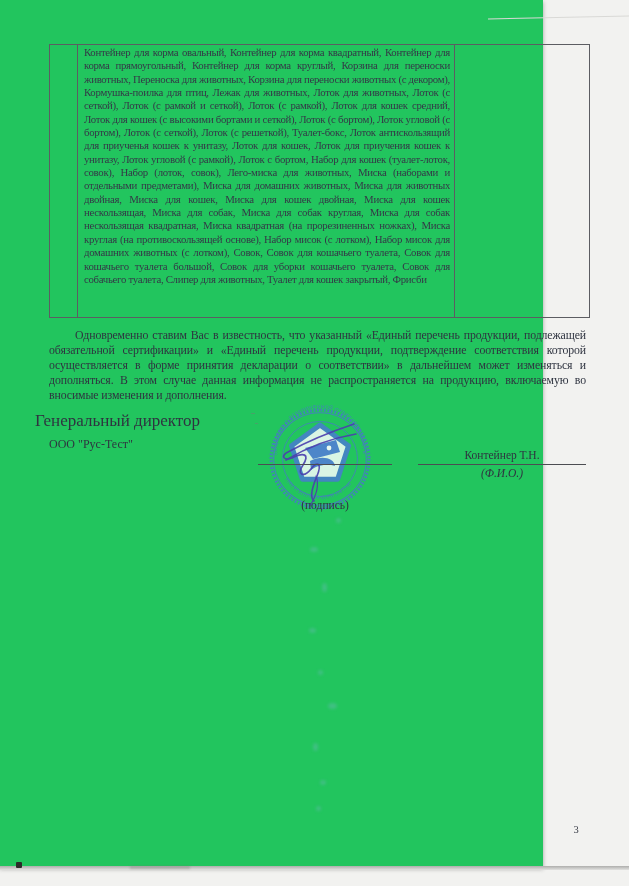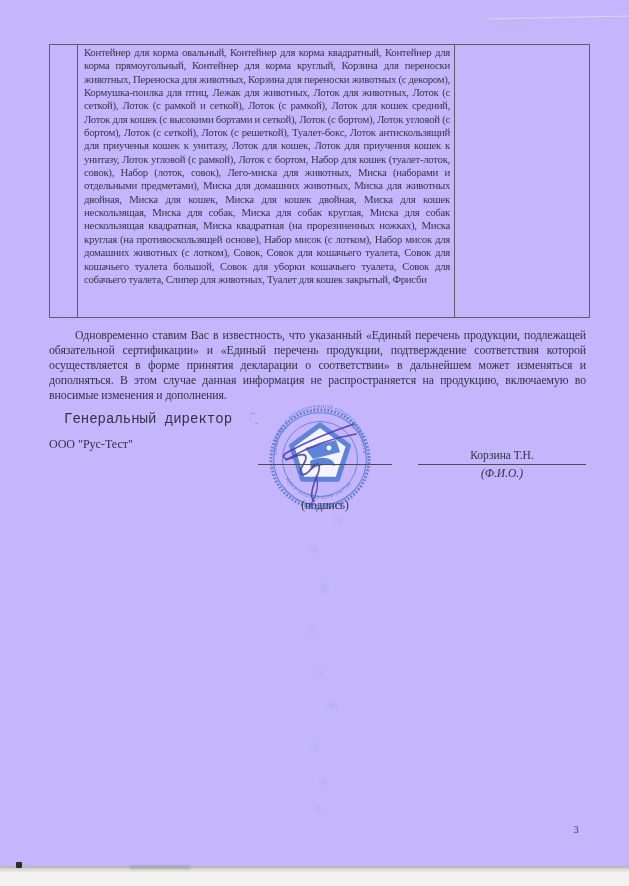--- a/index.html
+++ b/index.html
@@ -2,22 +2,22 @@
 <html><head>
 <meta charset="utf-8">
 <style>
   html,body{margin:0;padding:0;}
   body{
     width:629px;height:886px;position:relative;overflow:hidden;
     background:#f2f2f0;
     font-family:"Liberation Serif", serif;
   }
   .page{
-    position:absolute;left:0;top:0;width:629px;height:867px;
-    background:#c4b5fd;
+    position:absolute;left:0;top:0;width:543px;height:867px;
+    background:#22c55e;
     box-shadow:0 2px 4px rgba(60,60,60,.45);
   }
   .paper-edge-top{
     position:absolute;left:488px;top:17px;width:141px;height:1px;
     background:#d9d9d6;transform:rotate(-1.2deg);
   }
   .products-table{
     position:absolute;left:49px;top:44px;width:537px;height:274px;
     border-collapse:collapse;table-layout:fixed;
   }
@@ -33,22 +33,22 @@
     font-size:10.8px;line-height:13.35px;letter-spacing:-0.3px;
     color:#343947;
   }
   .notice{
     position:absolute;left:49px;top:328px;width:537px;
     text-indent:26px;text-align:justify;
     font-size:11.8px;line-height:15px;letter-spacing:-0.1px;
     color:#2f3440;margin:0;
   }
   .director-title{
-    position:absolute;left:64px;top:411px;
-    font-size:14px;color:#2f3440;font-family:Liberation Mono, monospace;
+    position:absolute;left:35px;top:411px;
+    font-size:17px;color:#2f3440;
   }
   .company-name{
     position:absolute;left:49px;top:437px;
     font-size:12px;color:#2f3440;
   }
   .sig-line{
     position:absolute;height:0;border-top:1px solid #4c4d52;
   }
   .sig-line-left{left:258px;top:464px;width:134px;}
   .sig-line-right{left:418px;top:464px;width:168px;}
@@ -140,21 +140,21 @@
         <path d="M104,26 C86,32 60,42 38,54 C30,58 34,63 42,60 C54,54 60,56 53,67 C46,77 54,80 61,71 C68,62 72,66 67,78 C61,92 60,100 64,103"></path>
         <path d="M36,62 C56,50 82,40 106,36"></path>
         <path d="M66,78 C70,88 66,98 60,108" stroke-width="1.2"></path>
       </g>
     </svg>
   </div>
 
   <div class="sig-line sig-line-left"></div>
   <div class="sig-caption caption-podpis">(подпись)</div>
 
-  <div class="sig-caption name-over-line">Корзина Т.Н.</div>
+  <div class="sig-caption name-over-line">Контейнер Т.Н.</div>
   <div class="sig-line sig-line-right"></div>
   <div class="sig-caption caption-fio">(Ф.И.О.)</div>
 
   <div class="page-number">3</div>
 
   <div class="smudge" style="left:336px;top:518px;width:5px;height:5px;"></div>
   <div class="smudge" style="left:310px;top:547px;width:8px;height:5px;"></div>
   <div class="smudge" style="left:322px;top:583px;width:5px;height:9px;"></div>
   <div class="smudge" style="left:309px;top:628px;width:7px;height:5px;"></div>
   <div class="smudge" style="left:318px;top:670px;width:5px;height:5px;"></div>

